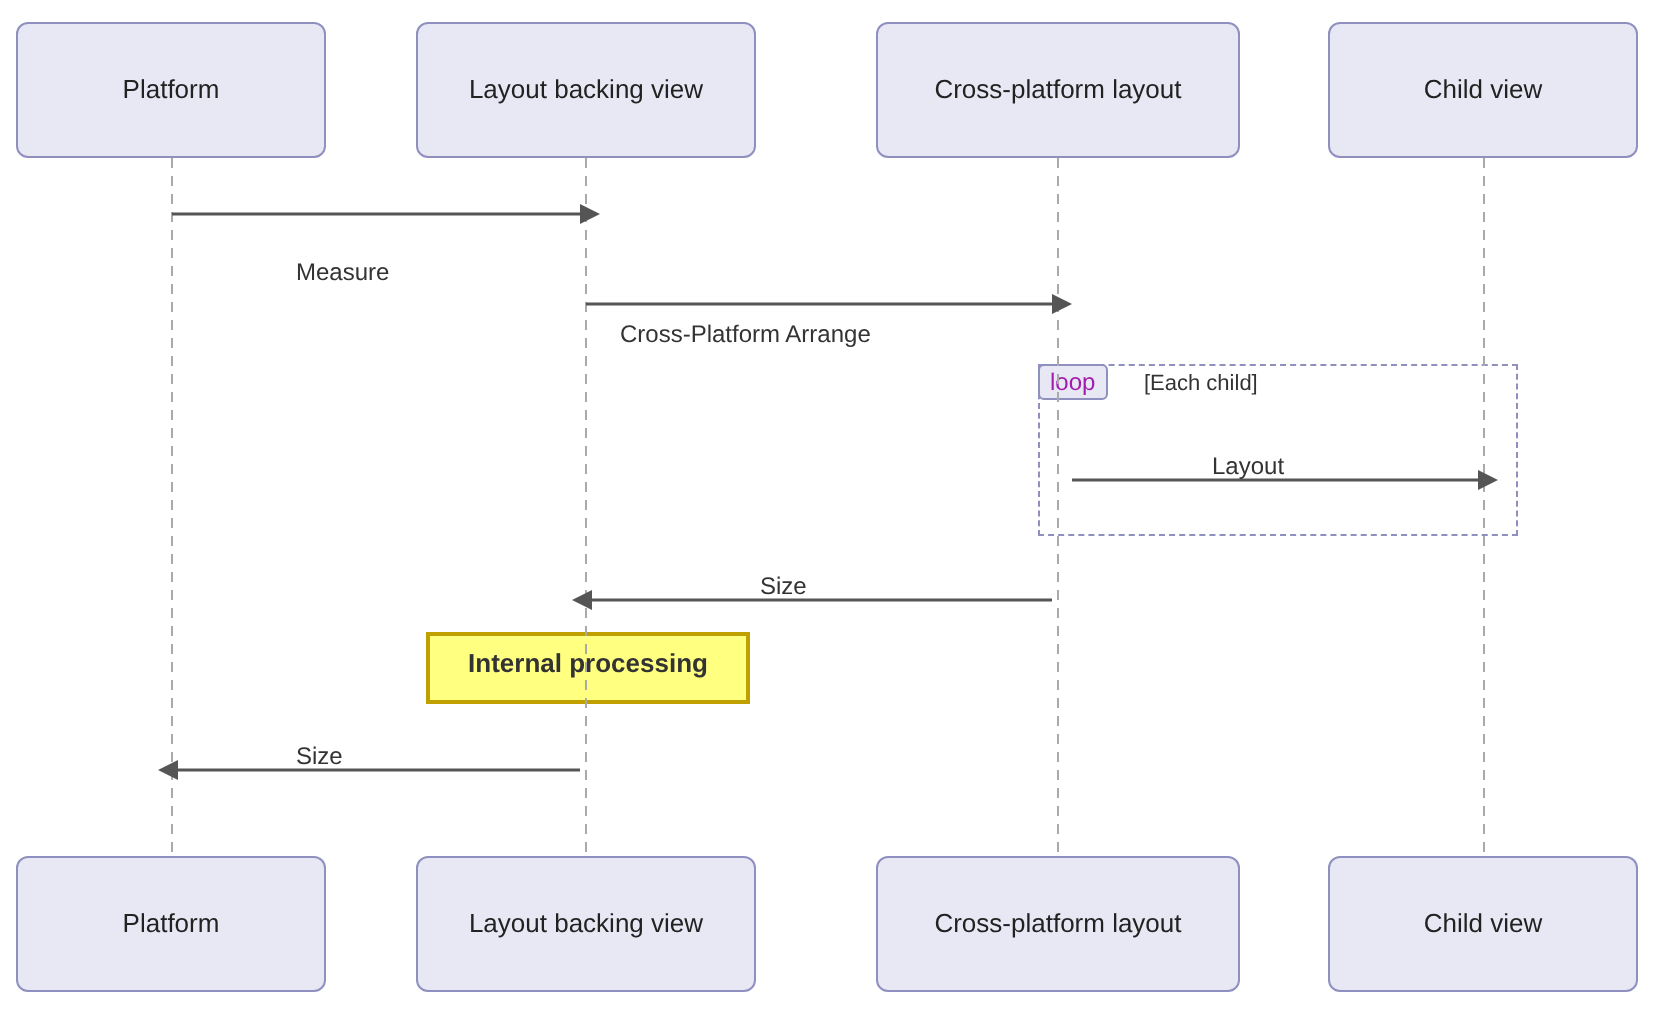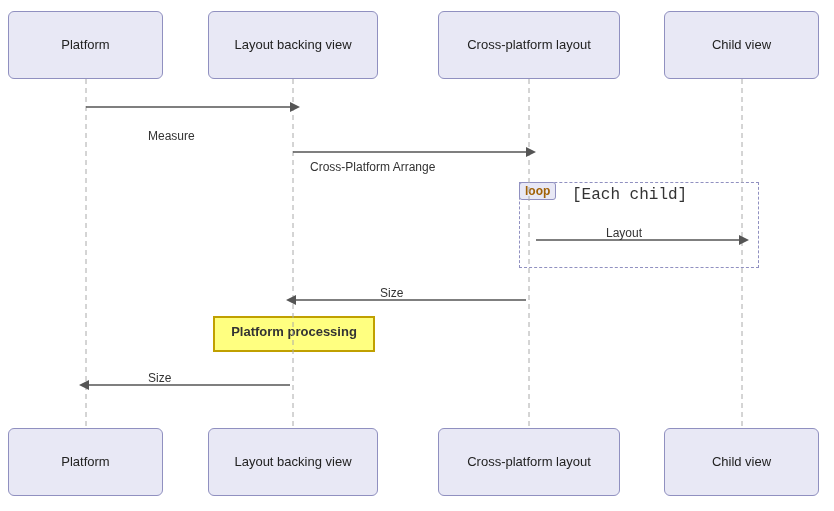--- a/index.html
+++ b/index.html
@@ -47,33 +47,31 @@
     
     .loop-box {
       position: absolute;
       border: 1.5px dashed #9090c0;
       background: transparent;
     }
 
     .loop-label {
       position: absolute;
       font-size: 12px;
-      color: #a16207;
+      color: #a21caf;
       background: #e8e8f5;
       border: 1px solid #9090c0;
       border-radius: 3px;
       padding: 1px 5px;
-      font-weight: bold;
     }
 
     .loop-condition {
       position: absolute;
-      font-size: 16px;
+      font-size: 11px;
       color: #333;
-      font-family: Liberation Mono, monospace;
     }
 
     
     .processing-box {
       position: absolute;
       border: 2px solid #c0a000;
       background: #ffff80;
       font-size: 13px;
       font-weight: bold;
       color: #333;
@@ -100,21 +98,21 @@
 
   <div class="box" style="left:8px;top:428px;width:155px;height:68px;">Platform</div>
   <div class="box" style="left:208px;top:428px;width:170px;height:68px;">Layout backing view</div>
   <div class="box" style="left:438px;top:428px;width:182px;height:68px;">Cross-platform layout</div>
   <div class="box" style="left:664px;top:428px;width:155px;height:68px;">Child view</div>
 
   <div class="loop-box" style="left:519px;top:182px;width:240px;height:86px;"></div>
   <div class="loop-label" style="left:519px;top:182px;">loop</div>
   <div class="loop-condition" style="left:572px;top:186px;">[Each child]</div>
 
-  <div class="processing-box" style="left:213px;top:316px;width:162px;height:36px;">Platform processing</div>
+  <div class="processing-box" style="left:213px;top:316px;width:162px;height:36px;">Internal processing</div>
 
   <svg class="arrows">
 
     <line x1="86" y1="79" x2="86" y2="428" stroke="#aaa" stroke-width="1" stroke-dasharray="5,4"></line>
 
     <line x1="293" y1="79" x2="293" y2="428" stroke="#aaa" stroke-width="1" stroke-dasharray="5,4"></line>
 
     <line x1="529" y1="79" x2="529" y2="428" stroke="#aaa" stroke-width="1" stroke-dasharray="5,4"></line>
 
     <line x1="742" y1="79" x2="742" y2="428" stroke="#aaa" stroke-width="1" stroke-dasharray="5,4"></line>

